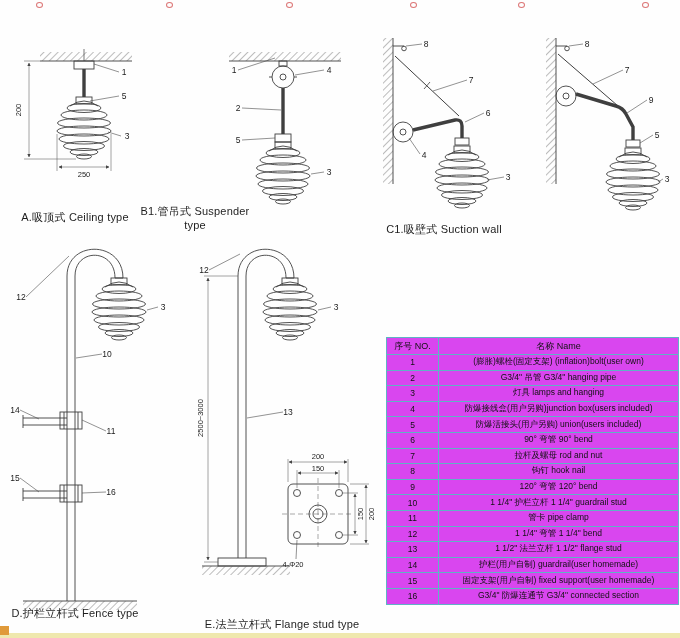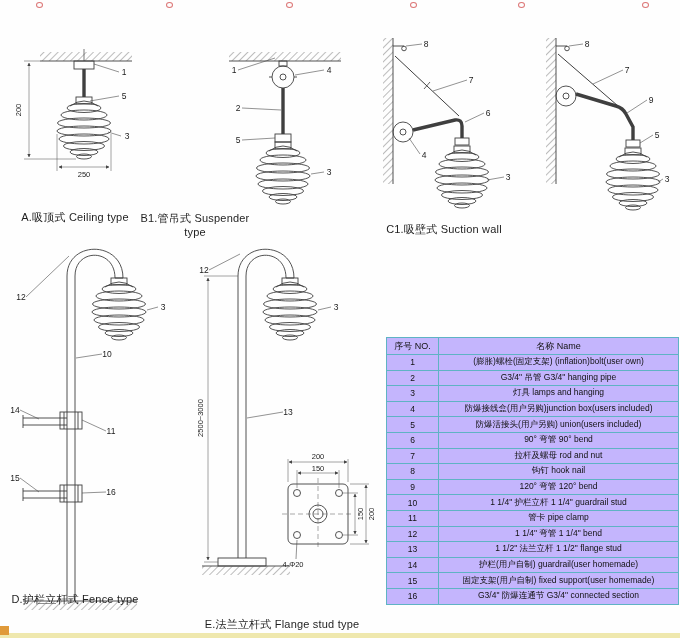--- a/index.html
+++ b/index.html
@@ -6,21 +6,21 @@
   html,body{background:#ffffff}
   .page{position:relative;width:680px;height:638px;background:#fefefe;overflow:hidden;
         font-family:"Liberation Sans","DejaVu Sans",sans-serif;}
   .fig{position:absolute;}
   .caption{position:absolute;font-size:11px;color:#1e1e1e;text-align:center;letter-spacing:.2px;}
   svg text{font-family:"Liberation Sans","DejaVu Sans",sans-serif;fill:#1b1b1b;}
   .co{font-size:8.5px;text-anchor:middle;}
   .dim{font-size:7.5px;text-anchor:middle;fill:#222;}
   .tbl-wrap{position:absolute;left:386px;top:337px;}
   table{border-collapse:collapse;table-layout:fixed;width:292px;}
-  th,td{border:1px solid #5fb3c4;background:#c4b5fd;font-size:8.5px;font-weight:normal;
+  th,td{border:1px solid #5fb3c4;background:#d946ef;font-size:8.5px;font-weight:normal;
         color:#111;text-align:center;height:15.6px;overflow:hidden;white-space:nowrap;padding:0 1px;}
   th{height:17px;font-size:9px;}
   .regmark{position:absolute;top:2px;width:7px;height:6px;border:1px solid rgba(205,60,60,.7);
            border-radius:50%;}
   .bottom-strip{position:absolute;left:0;right:0;bottom:0;height:5px;background:#efe8ae;}
   .corner-mark{position:absolute;left:0;bottom:3px;width:9px;height:9px;background:#e09a3a;}
 </style>
 </head>
 <body>
 
@@ -261,23 +261,23 @@
       <line x1="176" y1="259" x2="176" y2="317" marker-start="url(#arr)" marker-end="url(#arr)"></line>
     </g>
     <text class="dim" x="128" y="233">200</text>
     <text class="dim" x="128" y="245">150</text>
     <text class="dim" transform="rotate(-90 173 288)" x="173" y="288">150</text>
     <text class="dim" transform="rotate(-90 184 288)" x="184" y="288">200</text>
     <text class="dim" x="103" y="341">4-Φ20</text>
   </svg>
 
   <div class="caption" style="left:14px;top:210px;width:122px">A.吸顶式 Ceiling type</div>
-  <div class="caption" style="left:130px;top:211px;width:130px">B1.管吊式 Suspender type</div>
+  <div class="caption" style="left:130px;top:204px;width:130px">B1.管吊式 Suspender type</div>
   <div class="caption" style="left:369px;top:222px;width:150px">C1.吸壁式 Suction wall</div>
-  <div class="caption" style="left:0px;top:592px;width:150px">D.护栏立杆式 Fence type</div>
+  <div class="caption" style="left:0px;top:606px;width:150px">D.护栏立杆式 Fence type</div>
   <div class="caption" style="left:192px;top:617px;width:180px">E.法兰立杆式 Flange stud type</div>
 
   <div class="tbl-wrap">
     <table class="parts-table">
       <colgroup>
           <col style="width:52px">
           <col style="width:240px">
         </colgroup>
       <thead>
         <tr>

